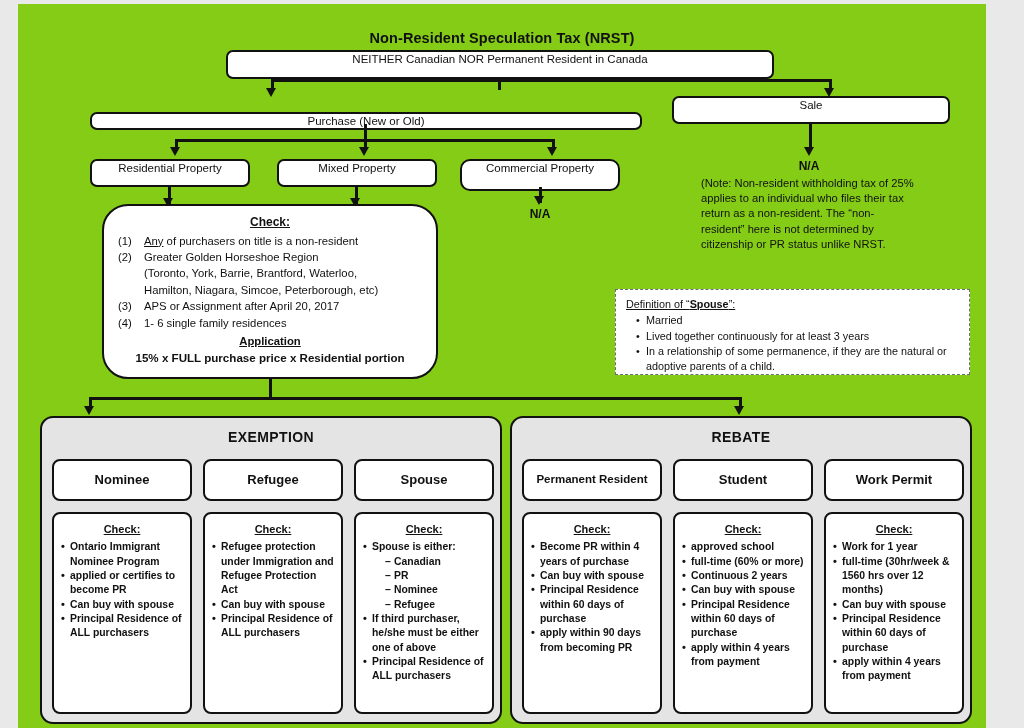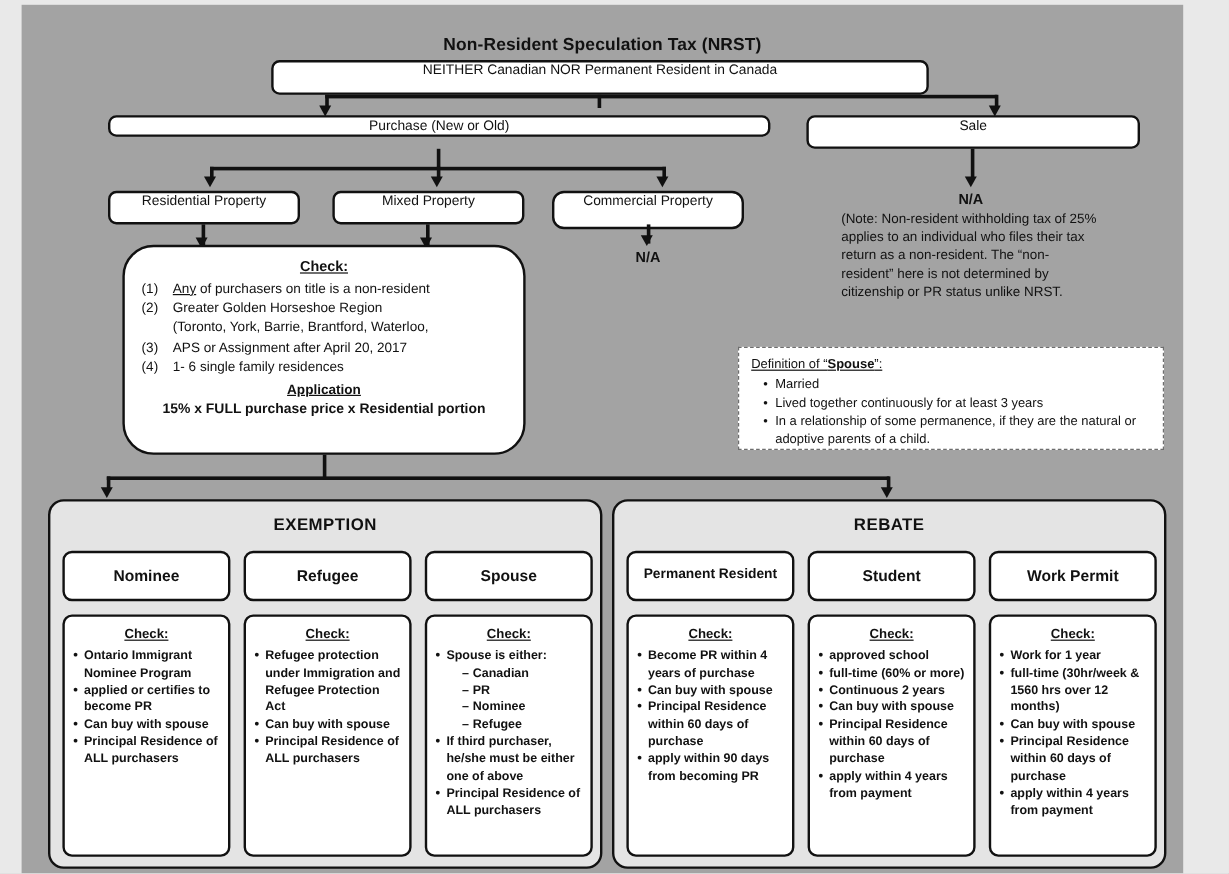--- a/index.html
+++ b/index.html
@@ -13,21 +13,21 @@
     position: relative;
     width: 1024px;
     height: 728px;
     overflow: hidden;
     background: #e9e9e9;
   }
   #sheet {
     position: absolute;
     left: 18px; top: 4px;
     width: 968px; height: 724px;
-    background: #a3a3a3;
+    background: #84cc16;
   }
 
   
   .fbox {
     position: absolute;
     border: 2.5px solid #111;
     border-radius: 7px;
     background: #fff;
     display: flex;
     align-items: flex-start;
@@ -205,21 +205,21 @@
       <span>NEITHER Canadian NOR Permanent Resident in Canada</span>
     </div>
 
     <div class="vline" style="left:480px; top:75px; height:11px;"></div>
     <div class="hline" style="left:253px; top:75px; width:560px;"></div>
     <div class="vline" style="left:253px; top:75px; height:12px;"></div>
     <div class="vline" style="left:811px; top:75px; height:12px;"></div>
     <div class="arrowdown" style="left:248px; top:84px;"></div>
     <div class="arrowdown" style="left:806px; top:84px;"></div>
 
-    <div class="fbox" id="purchase-box" style="left:72px; top:92px; width:552px; height:18px;">
+    <div class="fbox" id="purchase-box" style="left:72px; top:108px; width:552px; height:18px;">
       <span>Purchase (New or Old)</span>
     </div>
     <div class="fbox" id="sale-box" style="left:654px; top:92px; width:278px; height:28px;">
       <span>Sale</span>
     </div>
 
     <div class="vline" style="left:346px; top:120px; height:17px;"></div>
     <div class="hline" style="left:157px; top:135px; width:380px;"></div>
     <div class="vline" style="left:157px; top:135px; height:10px;"></div>
     <div class="vline" style="left:346px; top:135px; height:10px;"></div>
@@ -259,20 +259,21 @@
       <div class="row">
         <span class="num">(1)</span>
         <span><u class="uline">Any</u><span> of purchasers on title is a non-resident</span></span>
       </div>
 
       <div class="row">
         <span class="num">(2)</span>
         <span>Greater Golden Horseshoe Region</span>
       </div>
       <div class="ind">(Toronto, York, Barrie, Brantford, Waterloo,</div>
+      <div class="ind">Hamilton, Niagara, Simcoe, Peterborough, etc)</div>
 
       <div class="row">
         <span class="num">(3)</span>
         <span>APS or Assignment after April 20, 2017</span>
       </div>
 
       <div class="row">
         <span class="num">(4)</span>
         <span>1- 6 single family residences</span>
       </div>

